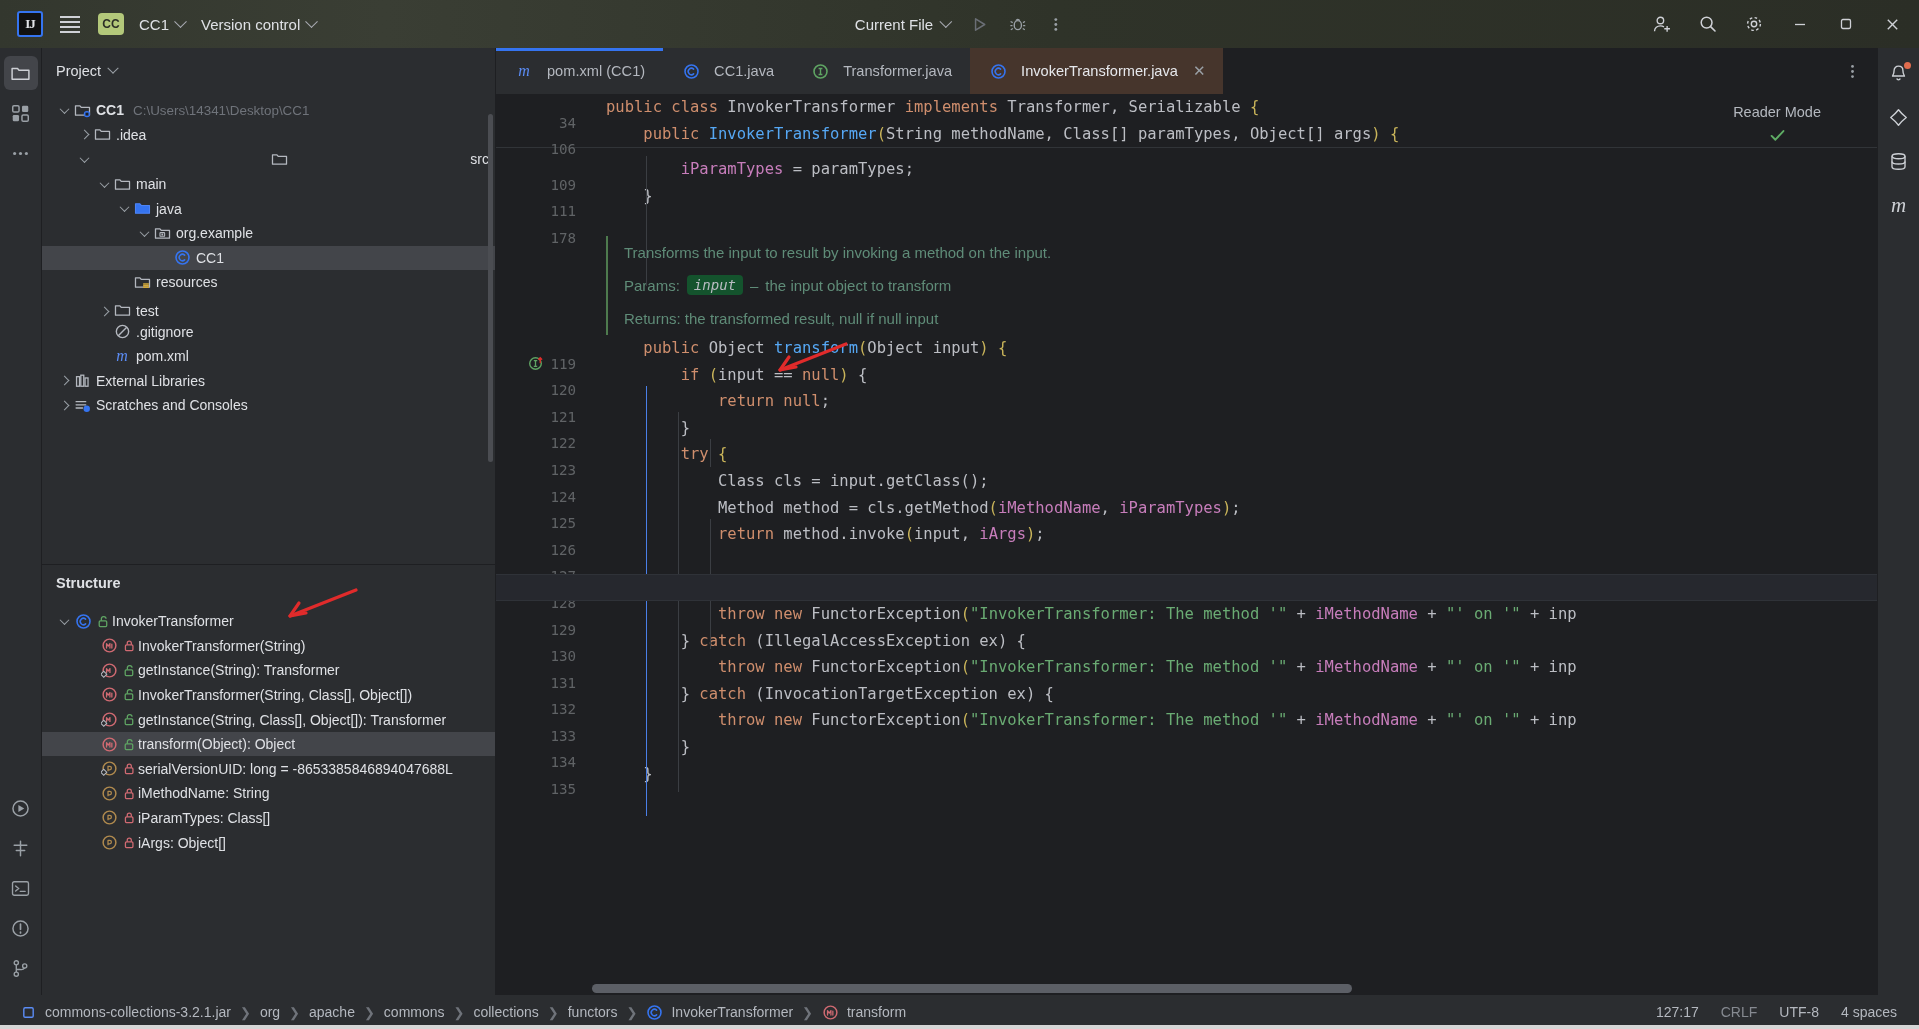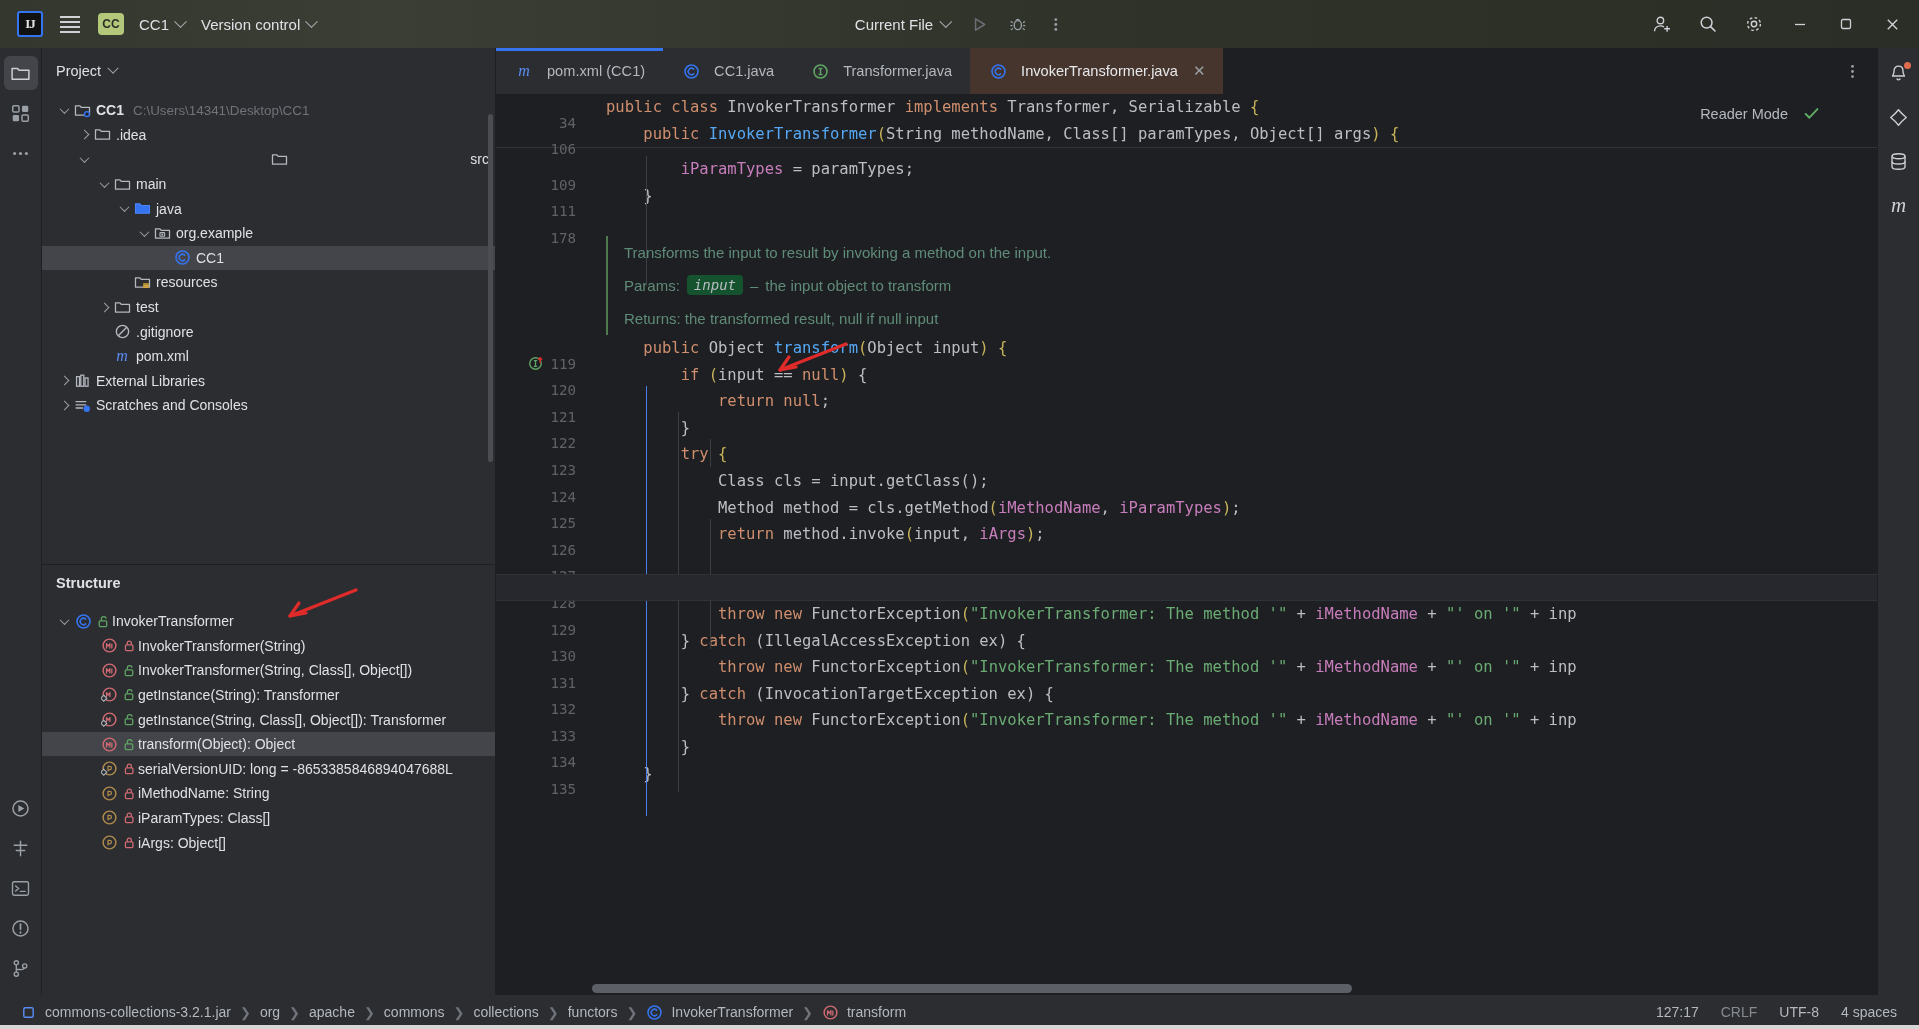--- a/index.html
+++ b/index.html
@@ -130,21 +130,21 @@
 
   
   .iguide { position: absolute; width: 1px; background: #3b3e43; }
   .iguide.active { background: #4a7fe8; }
 
   
   .curline { position: absolute; left: 0; right: 0; height: 26.6px; background: #26282e;
              border-top: 1px solid #2f3238; border-bottom: 1px solid #2f3238; }
 
   
-  .readermode { position: absolute; right: 56px; top: 10px; display: flex; align-items: center; gap: 14px; z-index: 9; }
+  .readermode { position: absolute; right: 56px; top: 10px; display: flex; align-items: center; gap: 6px; z-index: 9; flex-direction: column; }
   .readermode .txt { color: #b4b8bf; font-size: 14.5px; }
 
   
   .rightstrip { width: 42px; flex: 0 0 42px; background: #2b2d30; display: flex; flex-direction: column;
                 align-items: center; padding-top: 8px; gap: 10px; border-left: 1px solid #1e1f22; }
 
   
   .hscroll { position: absolute; left: 96px; bottom: 2px; height: 9px; width: 760px; background: #5c5f66; border-radius: 5px; }
 
   
@@ -401,21 +401,21 @@
           <div class="trow" style="padding-left: 74px;">
             <span class="tarrow"></span>
             <span class="ticon">
               <svg width="17" height="17" viewBox="0 0 16 16">
                 <path d="M1.4 3.6 h4.2 l1.2 1.5 H14.6 v7.3 H1.4 Z" fill="none" stroke="#b4b8bf" stroke-width="1.2" stroke-linejoin="round"></path>
                 <path d="M8.6 9.4 h5.4 M8.6 11 h5.4 M8.6 12.6 h5.4" stroke="#d4a93a" stroke-width="1.3"></path>
               </svg>
             </span>
             <span class="tlabel">resources</span>
           </div>
-          <div class="trow" style="padding-left: 54px;">
+          <div class="trow" style="padding-left: 54px; align-items: flex-end;">
             <span class="tarrow">
               <span class="a right"></span>
             </span>
             <span class="ticon">
               <svg width="17" height="17" viewBox="0 0 16 16">
                 <path d="M1.4 3.6 h4.2 l1.2 1.5 H14.6 v7.3 H1.4 Z" fill="none" stroke="#b4b8bf" stroke-width="1.2" stroke-linejoin="round"></path>
               </svg>
             </span>
             <span class="tlabel">test</span>
           </div>
@@ -501,48 +501,48 @@
                 <path d="M4.9 6.4 V4.8 a1.9 1.9 0 0 1 3.8 0 V6.4" fill="none" stroke="#d06a72" stroke-width="1.2"></path>
               </svg>
             </span>
             <span class="slabel">InvokerTransformer(String)</span>
           </div>
           <div class="srow" style="padding-left: 40px;">
             <span class="tarrow"></span>
             <span class="sicon">
               <svg width="17" height="17" viewBox="0 0 16 16">
                 <circle cx="8" cy="8" r="6" fill="none" stroke="#d06a72" stroke-width="1.4"></circle>
+                <path d="M5.2 10.4 V6.2 l1.6 2.4 1.6 -2.4 v4.2" fill="none" stroke="#d06a72" stroke-width="1.2" stroke-linejoin="round"></path>
+                <rect x="0.6" y="9.6" width="4" height="4" transform="rotate(45 2.6 11.6)" fill="#2b2d30" stroke="#b4b8bf" stroke-width="1"></rect>
+              </svg>
+            </span>
+            <span class="svis">
+              <svg width="15" height="15" viewBox="0 0 14 14">
+                <rect x="3" y="6.4" width="7" height="5.4" rx="1" fill="none" stroke="#5fa463" stroke-width="1.2"></rect>
+                <path d="M5 6.4 V4.8 a2.2 2.2 0 0 1 4.4 -.4" fill="none" stroke="#5fa463" stroke-width="1.2"></path>
+              </svg>
+            </span>
+            <span class="slabel">getInstance(String): Transformer</span>
+          </div>
+          <div class="srow" style="padding-left: 40px;">
+            <span class="tarrow"></span>
+            <span class="sicon">
+              <svg width="17" height="17" viewBox="0 0 16 16">
+                <circle cx="8" cy="8" r="6" fill="none" stroke="#d06a72" stroke-width="1.4"></circle>
                 <path d="M5.2 10.4 V6.2 l1.6 2.4 1.6 -2.4 v4.2" fill="none" stroke="#d06a72" stroke-width="1.2" stroke-linejoin="round" stroke-linecap="round"></path>
                 <path d="M10.2 10.4 V6.6" stroke="#d06a72" stroke-width="1.2" stroke-linecap="round"></path>
               </svg>
             </span>
             <span class="svis">
               <svg width="15" height="15" viewBox="0 0 14 14">
                 <rect x="3" y="6.4" width="7" height="5.4" rx="1" fill="none" stroke="#5fa463" stroke-width="1.2"></rect>
                 <path d="M5 6.4 V4.8 a2.2 2.2 0 0 1 4.4 -.4" fill="none" stroke="#5fa463" stroke-width="1.2"></path>
               </svg>
             </span>
             <span class="slabel">InvokerTransformer(String, Class[], Object[])</span>
-          </div>
-          <div class="srow" style="padding-left: 40px;">
-            <span class="tarrow"></span>
-            <span class="sicon">
-              <svg width="17" height="17" viewBox="0 0 16 16">
-                <circle cx="8" cy="8" r="6" fill="none" stroke="#d06a72" stroke-width="1.4"></circle>
-                <path d="M5.2 10.4 V6.2 l1.6 2.4 1.6 -2.4 v4.2" fill="none" stroke="#d06a72" stroke-width="1.2" stroke-linejoin="round"></path>
-                <rect x="0.6" y="9.6" width="4" height="4" transform="rotate(45 2.6 11.6)" fill="#2b2d30" stroke="#b4b8bf" stroke-width="1"></rect>
-              </svg>
-            </span>
-            <span class="svis">
-              <svg width="15" height="15" viewBox="0 0 14 14">
-                <rect x="3" y="6.4" width="7" height="5.4" rx="1" fill="none" stroke="#5fa463" stroke-width="1.2"></rect>
-                <path d="M5 6.4 V4.8 a2.2 2.2 0 0 1 4.4 -.4" fill="none" stroke="#5fa463" stroke-width="1.2"></path>
-              </svg>
-            </span>
-            <span class="slabel">getInstance(String): Transformer</span>
           </div>
           <div class="srow" style="padding-left: 40px;">
             <span class="tarrow"></span>
             <span class="sicon">
               <svg width="17" height="17" viewBox="0 0 16 16">
                 <circle cx="8" cy="8" r="6" fill="none" stroke="#d06a72" stroke-width="1.4"></circle>
                 <path d="M5.2 10.4 V6.2 l1.6 2.4 1.6 -2.4 v4.2" fill="none" stroke="#d06a72" stroke-width="1.2" stroke-linejoin="round"></path>
                 <rect x="0.6" y="9.6" width="4" height="4" transform="rotate(45 2.6 11.6)" fill="#2b2d30" stroke="#b4b8bf" stroke-width="1"></rect>
               </svg>
             </span>

